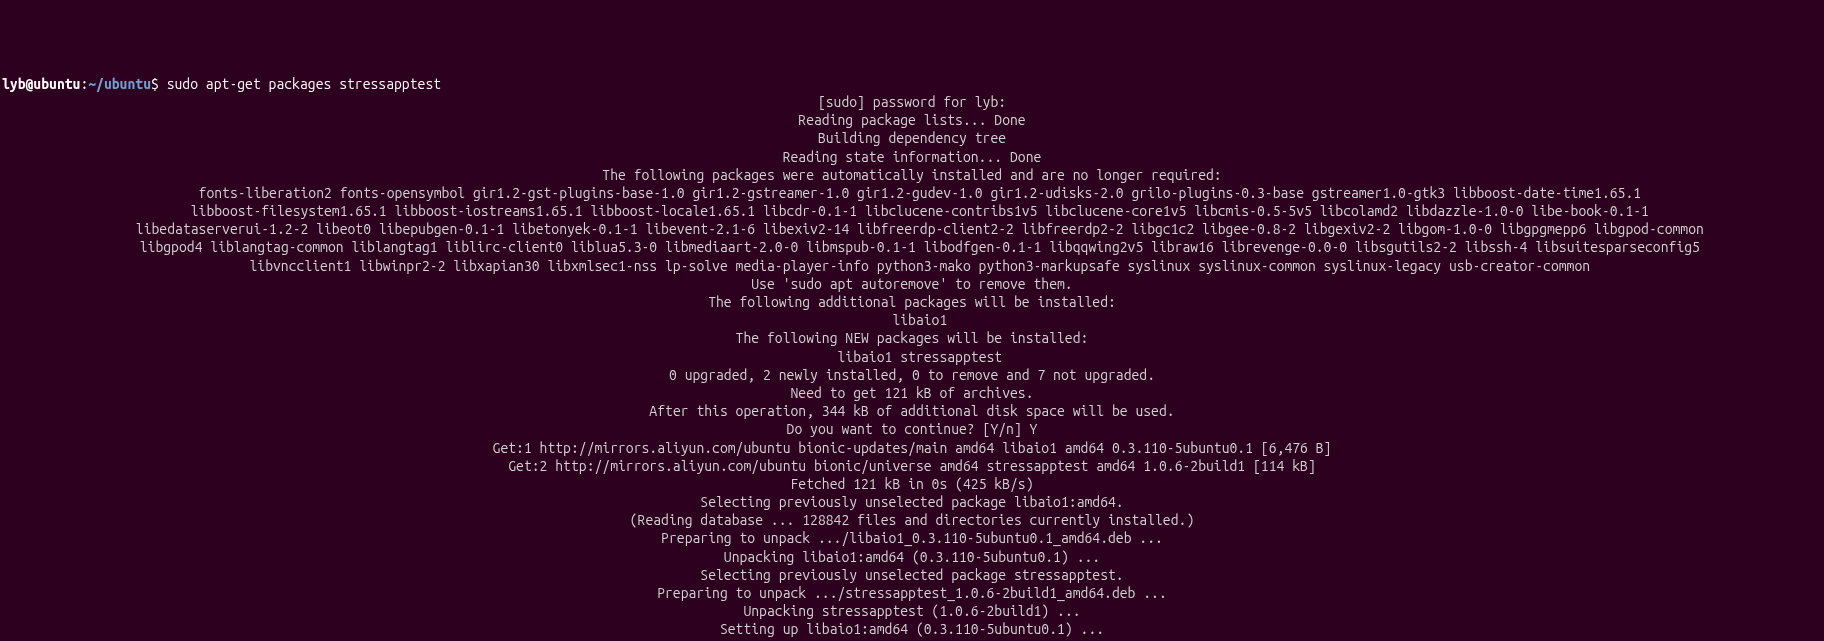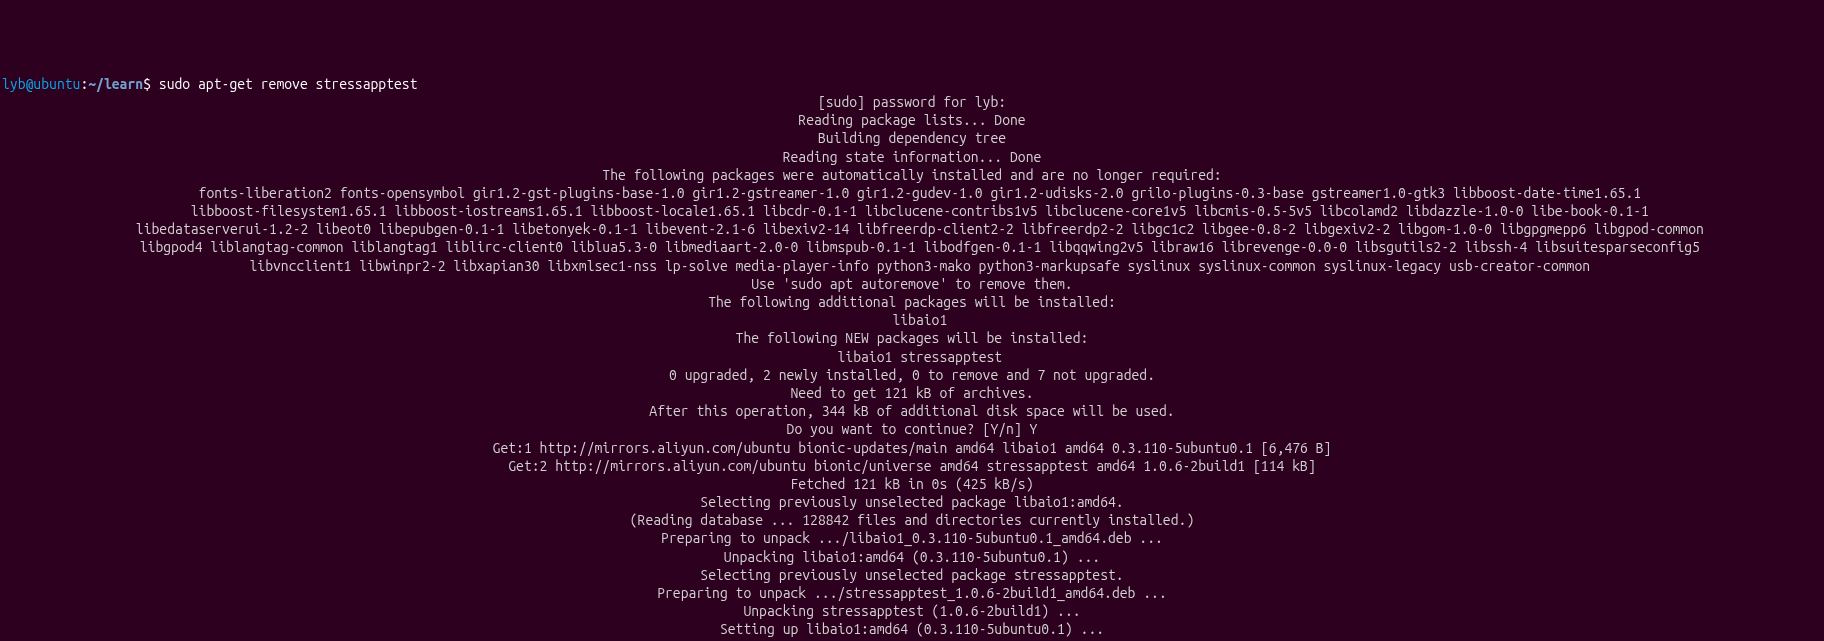--- a/index.html
+++ b/index.html
@@ -13,22 +13,22 @@
       font-family: 'Ubuntu Mono', 'DejaVu Sans Mono', 'Courier New', monospace;
       font-size: 14px;
       line-height: 1.3;
       padding: 2px;
       width: 1824px;
       min-height: 641px;
       white-space: pre-wrap;
       position: relative;
     }
     .prompt-user {
-      color: #0ea5e9;
-      font-weight: normal;
+      color: #ffffff;
+      font-weight: bold;
       margin-top: 8px;
     }
     .prompt-colon {
       color: #ffffff;
     }
     .prompt-path {
       color: #729fcf;
       font-weight: bold;
     }
     .prompt-dollar {
@@ -44,19 +44,19 @@
     }
     .terminal-content {
       white-space: pre;
     }
   </style>
 </head>
 <body>
 
 
 
-<div class="terminal-content"><span><span class="prompt-user">lyb@ubuntu</span><span class="prompt-colon">:</span><span class="prompt-path">~/learn</span><span class="prompt-dollar">$</span><span class="command"> sudo apt-get remove stressapptest</span></span>
+<div class="terminal-content"><span><span class="prompt-user">lyb@ubuntu</span><span class="prompt-colon">:</span><span class="prompt-path">~/ubuntu</span><span class="prompt-dollar">$</span><span class="command"> sudo apt-get packages stressapptest</span></span>
 <span class="output-line">[sudo] password for lyb:</span><span class="output-line">Reading package lists... Done</span><span class="output-line">Building dependency tree</span><span class="output-line">Reading state information... Done</span><span class="output-line">The following packages were automatically installed and are no longer required:</span><span class="output-line">  fonts-liberation2 fonts-opensymbol gir1.2-gst-plugins-base-1.0 gir1.2-gstreamer-1.0 gir1.2-gudev-1.0 gir1.2-udisks-2.0 grilo-plugins-0.3-base gstreamer1.0-gtk3 libboost-date-time1.65.1</span><span class="output-line">  libboost-filesystem1.65.1 libboost-iostreams1.65.1 libboost-locale1.65.1 libcdr-0.1-1 libclucene-contribs1v5 libclucene-core1v5 libcmis-0.5-5v5 libcolamd2 libdazzle-1.0-0 libe-book-0.1-1</span><span class="output-line">  libedataserverui-1.2-2 libeot0 libepubgen-0.1-1 libetonyek-0.1-1 libevent-2.1-6 libexiv2-14 libfreerdp-client2-2 libfreerdp2-2 libgc1c2 libgee-0.8-2 libgexiv2-2 libgom-1.0-0 libgpgmepp6 libgpod-common</span><span class="output-line">  libgpod4 liblangtag-common liblangtag1 liblirc-client0 liblua5.3-0 libmediaart-2.0-0 libmspub-0.1-1 libodfgen-0.1-1 libqqwing2v5 libraw16 librevenge-0.0-0 libsgutils2-2 libssh-4 libsuitesparseconfig5</span><span class="output-line">  libvncclient1 libwinpr2-2 libxapian30 libxmlsec1-nss lp-solve media-player-info python3-mako python3-markupsafe syslinux syslinux-common syslinux-legacy usb-creator-common</span><span class="output-line">Use 'sudo apt autoremove' to remove them.</span><span class="output-line">The following additional packages will be installed:</span><span class="output-line">  libaio1</span><span class="output-line">The following NEW packages will be installed:</span><span class="output-line">  libaio1 stressapptest</span><span class="output-line">0 upgraded, 2 newly installed, 0 to remove and 7 not upgraded.</span><span class="output-line">Need to get 121 kB of archives.</span><span class="output-line">After this operation, 344 kB of additional disk space will be used.</span><span class="output-line">Do you want to continue? [Y/n] Y</span><span class="output-line">Get:1 http://mirrors.aliyun.com/ubuntu bionic-updates/main amd64 libaio1 amd64 0.3.110-5ubuntu0.1 [6,476 B]</span><span class="output-line">Get:2 http://mirrors.aliyun.com/ubuntu bionic/universe amd64 stressapptest amd64 1.0.6-2build1 [114 kB]</span><span class="output-line">Fetched 121 kB in 0s (425 kB/s)</span><span class="output-line">Selecting previously unselected package libaio1:amd64.</span><span class="output-line">(Reading database ... 128842 files and directories currently installed.)</span><span class="output-line">Preparing to unpack .../libaio1_0.3.110-5ubuntu0.1_amd64.deb ...</span><span class="output-line">Unpacking libaio1:amd64 (0.3.110-5ubuntu0.1) ...</span><span class="output-line">Selecting previously unselected package stressapptest.</span><span class="output-line">Preparing to unpack .../stressapptest_1.0.6-2build1_amd64.deb ...</span><span class="output-line">Unpacking stressapptest (1.0.6-2build1) ...</span><span class="output-line">Setting up libaio1:amd64 (0.3.110-5ubuntu0.1) ...</span><span class="output-line">Setting up stressapptest (1.0.6-2build1) ...</span></div>
 
 
 
 
 
 
 </body></html>

